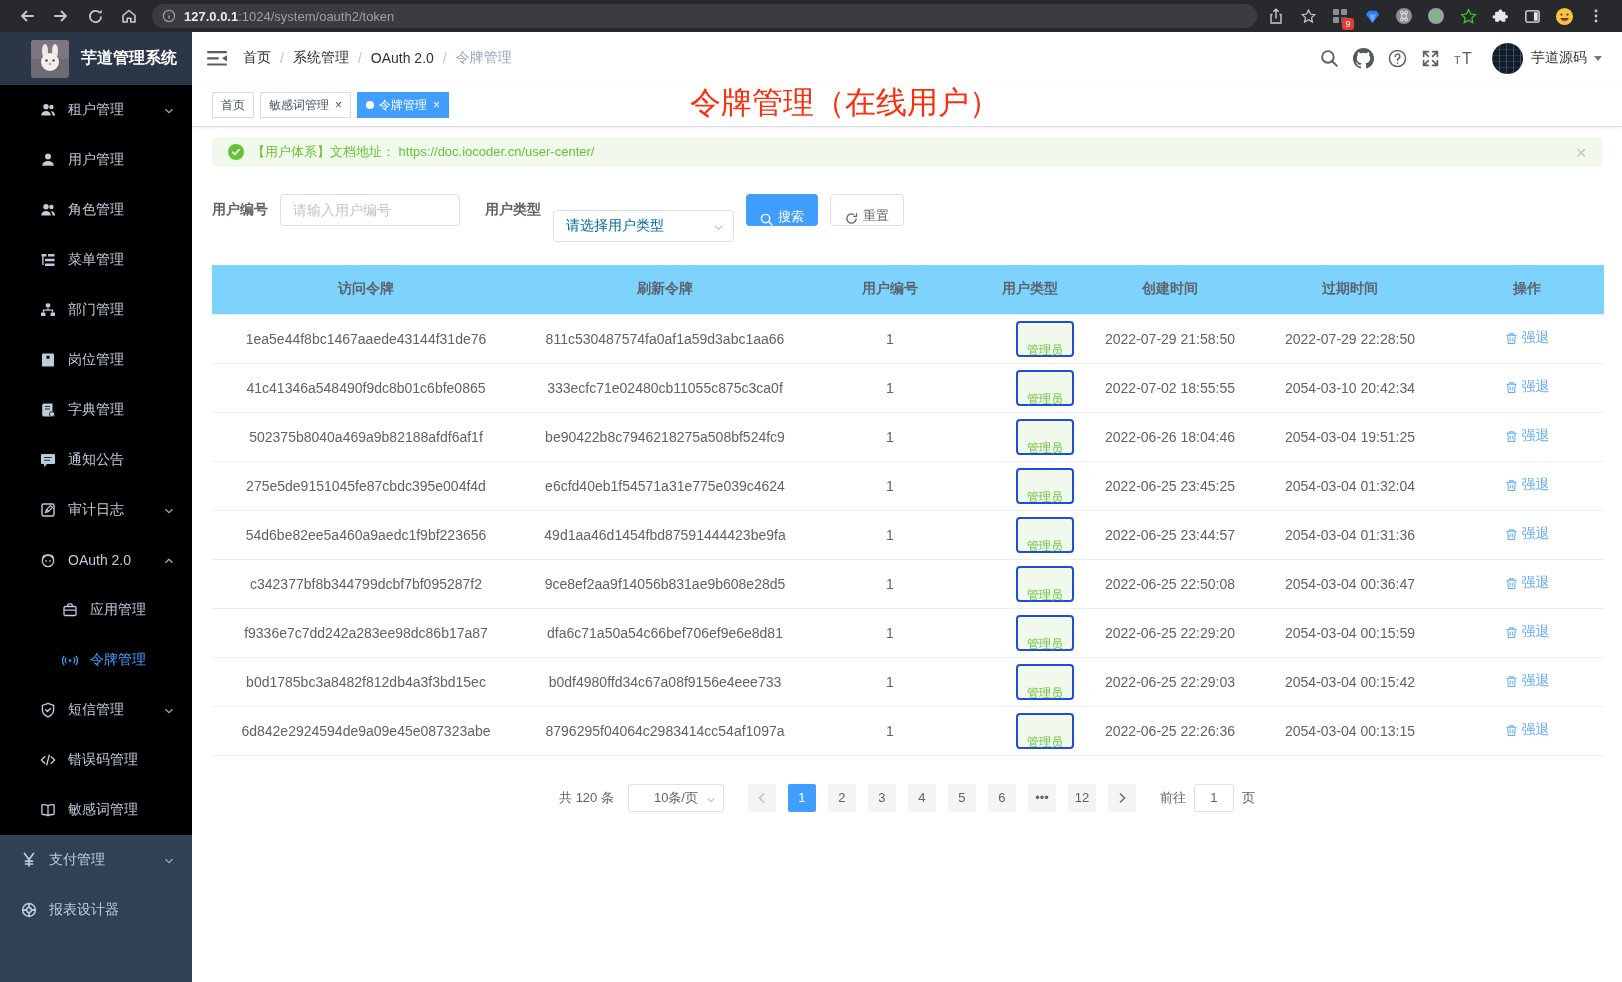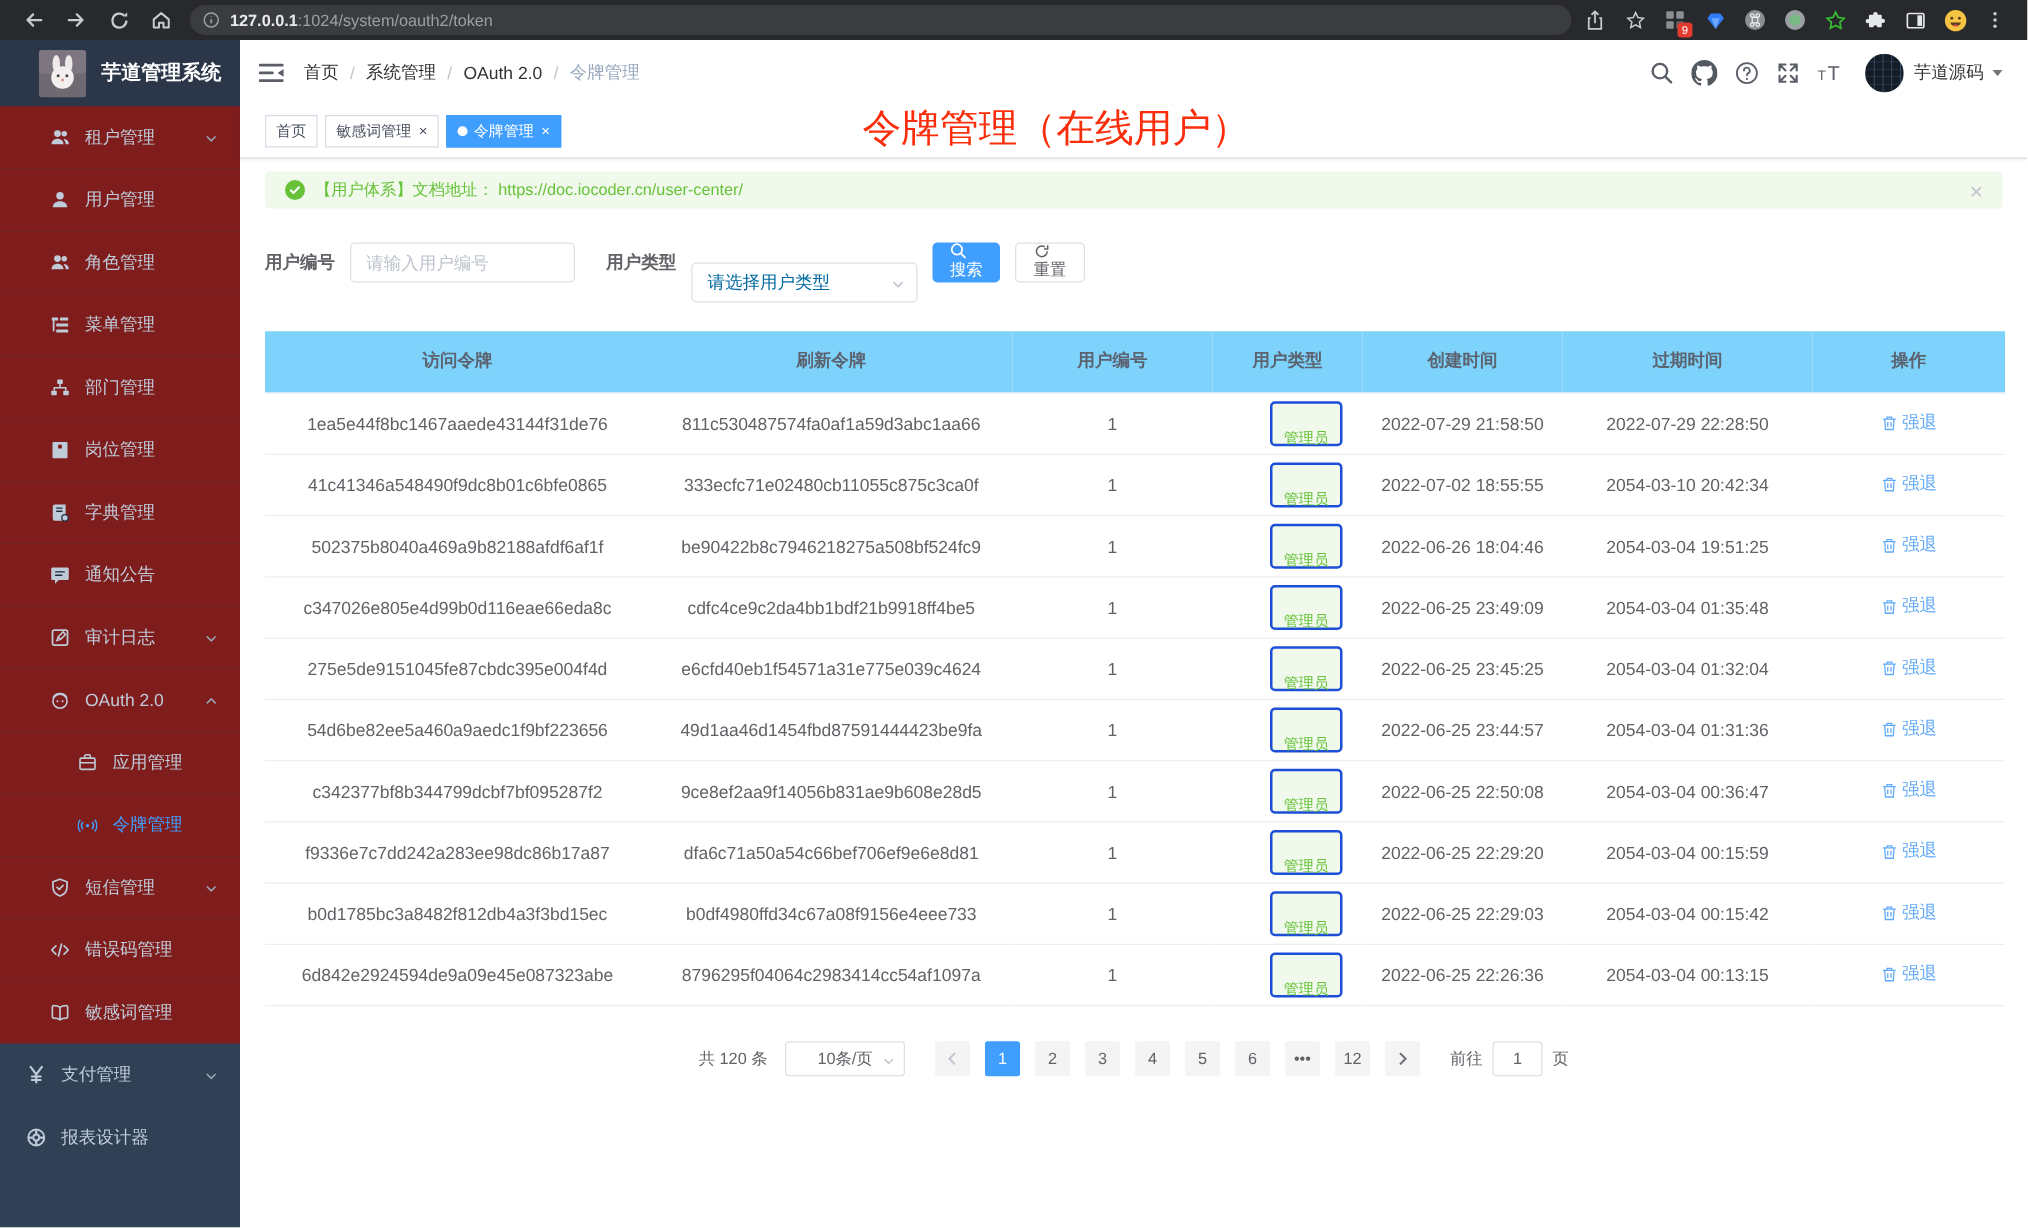--- a/index.html
+++ b/index.html
@@ -14,21 +14,21 @@
 .chrome-right { margin-left:auto; display:flex; align-items:center; }
 .chrome-right .ic { width:20px; height:20px; margin:0 6px; display:flex; align-items:center; justify-content:center; position:relative; }
 .badge-9 { position:absolute; right:-4px; bottom:-4px; background:#e33b2e; color:#fff; font-size:9px; min-width:12px; height:12px; border-radius:3px; display:flex; align-items:center; justify-content:center; }
 
 
 .app { display:flex; height:950px; }
 .sidebar { width:192px; background:#304156; flex:none; display:flex; flex-direction:column; }
 .logo { height:53px; background:#2b3649; display:flex; align-items:center; padding-left:31px; flex:none; }
 .logo-title { color:#fff; font-size:16px; font-weight:bold; margin-left:12px; }
 .menu { flex:1; }
-.menu-item { height:50px; display:flex; align-items:center; color:#bfcbd9; font-size:14px; position:relative; background:#7f1d1d; cursor:pointer; }
+.menu-item { height:50px; display:flex; align-items:center; color:#bfcbd9; font-size:14px; position:relative; background:#000000; cursor:pointer; }
 .menu-item.top { background:#304156; }
 .menu-item .mi-icon { width:16px; display:flex; justify-content:center; margin-right:12px; }
 .menu-item.lv1 { padding-left:21px; }
 .menu-item.lv2 { padding-left:40px; }
 .menu-item.lv3 { padding-left:62px; }
 .menu-item.active { color:#409eff; }
 .menu-item .arrow { position:absolute; right:17px; top:50%; margin-top:-6px; color:#9aa5b3; }
 
 
 .main { flex:1; display:flex; flex-direction:column; background:#fff; position:relative; min-width:0; }
@@ -58,21 +58,21 @@
 .alert .atext { color:#67c23a; font-size:13px; margin-left:8px; }
 .alert .aclose { position:absolute; right:15px; top:8px; color:#c0c4cc; font-size:14px; cursor:pointer; }
 
 .filter { display:flex; align-items:center; margin-top:10px; }
 .flabel { font-size:14px; font-weight:bold; color:#606266; }
 .finput { width:180px; height:32px; border:1px solid #dcdfe6; border-radius:4px; margin-left:12px; padding:0 12px; font-size:14px; color:#606266; outline:none; font-family:inherit; }
 .finput::placeholder { color:#bfc4cc; }
 .fselect { width:181px; height:32px; border:1px solid #dcdfe6; border-radius:4px; margin-left:12px; padding:0 26px 0 12px; font-size:14px; color:#0369a1; display:flex; align-items:center; position:relative;margin-top:33px; }
 .fselect .chev { position:absolute; right:9px; top:11px; }
 .flabel2 { margin-left:25px; }
-.btn { height:32px; border-radius:4px; font-size:13px; display:flex; align-items:flex-start; padding:0 14px; cursor:pointer;flex-direction:column; }
+.btn { height:32px; border-radius:4px; font-size:13px; display:flex; align-items:flex-end; padding:0 14px; cursor:pointer; }
 .btn-primary { background:#409eff; color:#fff; margin-left:12px; }
 .btn-plain { background:#fff; border:1px solid #dcdfe6; color:#606266; margin-left:12px; }
 .btn svg { margin-right:5px; }
 
 table.grid { margin-top:23px; border-collapse:collapse; width:1392px; table-layout:fixed; }
 .grid th { height:49px; background:#7dd3fc; color:#5c6370; font-size:14px; font-weight:bold; border-bottom:1px solid #ebeef5; text-align:center; }
 .grid td { height:49px; font-size:14px; color:#606266; border-bottom:1px solid #ebeef5; text-align:center; white-space:nowrap; overflow:hidden; }
 .tag-green { display:inline-block; height:24px; line-height:22px; padding:16px 9px; background:#f0f9eb; border:2px solid #1d4ed8; border-radius:4px; color:#67c23a; font-size:12px;margin-left:30px; }
 .act-link { color:#61aaf8; font-size:14px; display:inline-flex; align-items:center; cursor:pointer; }
 .act-link svg { margin-right:4px; }
@@ -556,34 +556,20 @@
               <td>2022-06-26 18:04:46</td>
               <td>2054-03-04 19:51:25</td>
               <td><span class="act-link">
                   <svg width="13" height="13" viewBox="0 0 14 14" fill="none" stroke="currentColor" stroke-width="1.1">
                     <path d="M1.5 3.5h11M5 3.2V1.8h4v1.4M3 3.8l.6 8.7h6.8l.6-8.7M5.6 6v4.2M8.4 6v4.2"></path>
                   </svg>
                   <span>强退</span>
                 </span></td>
             </tr>
             <tr>
-              <td>c347026e805e4d99b0d116eae66eda8c</td>
-              <td>cdfc4ce9c2da4bb1bdf21b9918ff4be5</td>
-              <td>1</td>
-              <td><span class="tag-green">管理员</span></td>
-              <td>2022-06-25 23:49:09</td>
-              <td>2054-03-04 01:35:48</td>
-              <td><span class="act-link">
-                  <svg width="13" height="13" viewBox="0 0 14 14" fill="none" stroke="currentColor" stroke-width="1.1">
-                    <path d="M1.5 3.5h11M5 3.2V1.8h4v1.4M3 3.8l.6 8.7h6.8l.6-8.7M5.6 6v4.2M8.4 6v4.2"></path>
-                  </svg>
-                  <span>强退</span>
-                </span></td>
-            </tr>
-            <tr>
               <td>275e5de9151045fe87cbdc395e004f4d</td>
               <td>e6cfd40eb1f54571a31e775e039c4624</td>
               <td>1</td>
               <td><span class="tag-green">管理员</span></td>
               <td>2022-06-25 23:45:25</td>
               <td>2054-03-04 01:32:04</td>
               <td><span class="act-link">
                   <svg width="13" height="13" viewBox="0 0 14 14" fill="none" stroke="currentColor" stroke-width="1.1">
                     <path d="M1.5 3.5h11M5 3.2V1.8h4v1.4M3 3.8l.6 8.7h6.8l.6-8.7M5.6 6v4.2M8.4 6v4.2"></path>
                   </svg>

